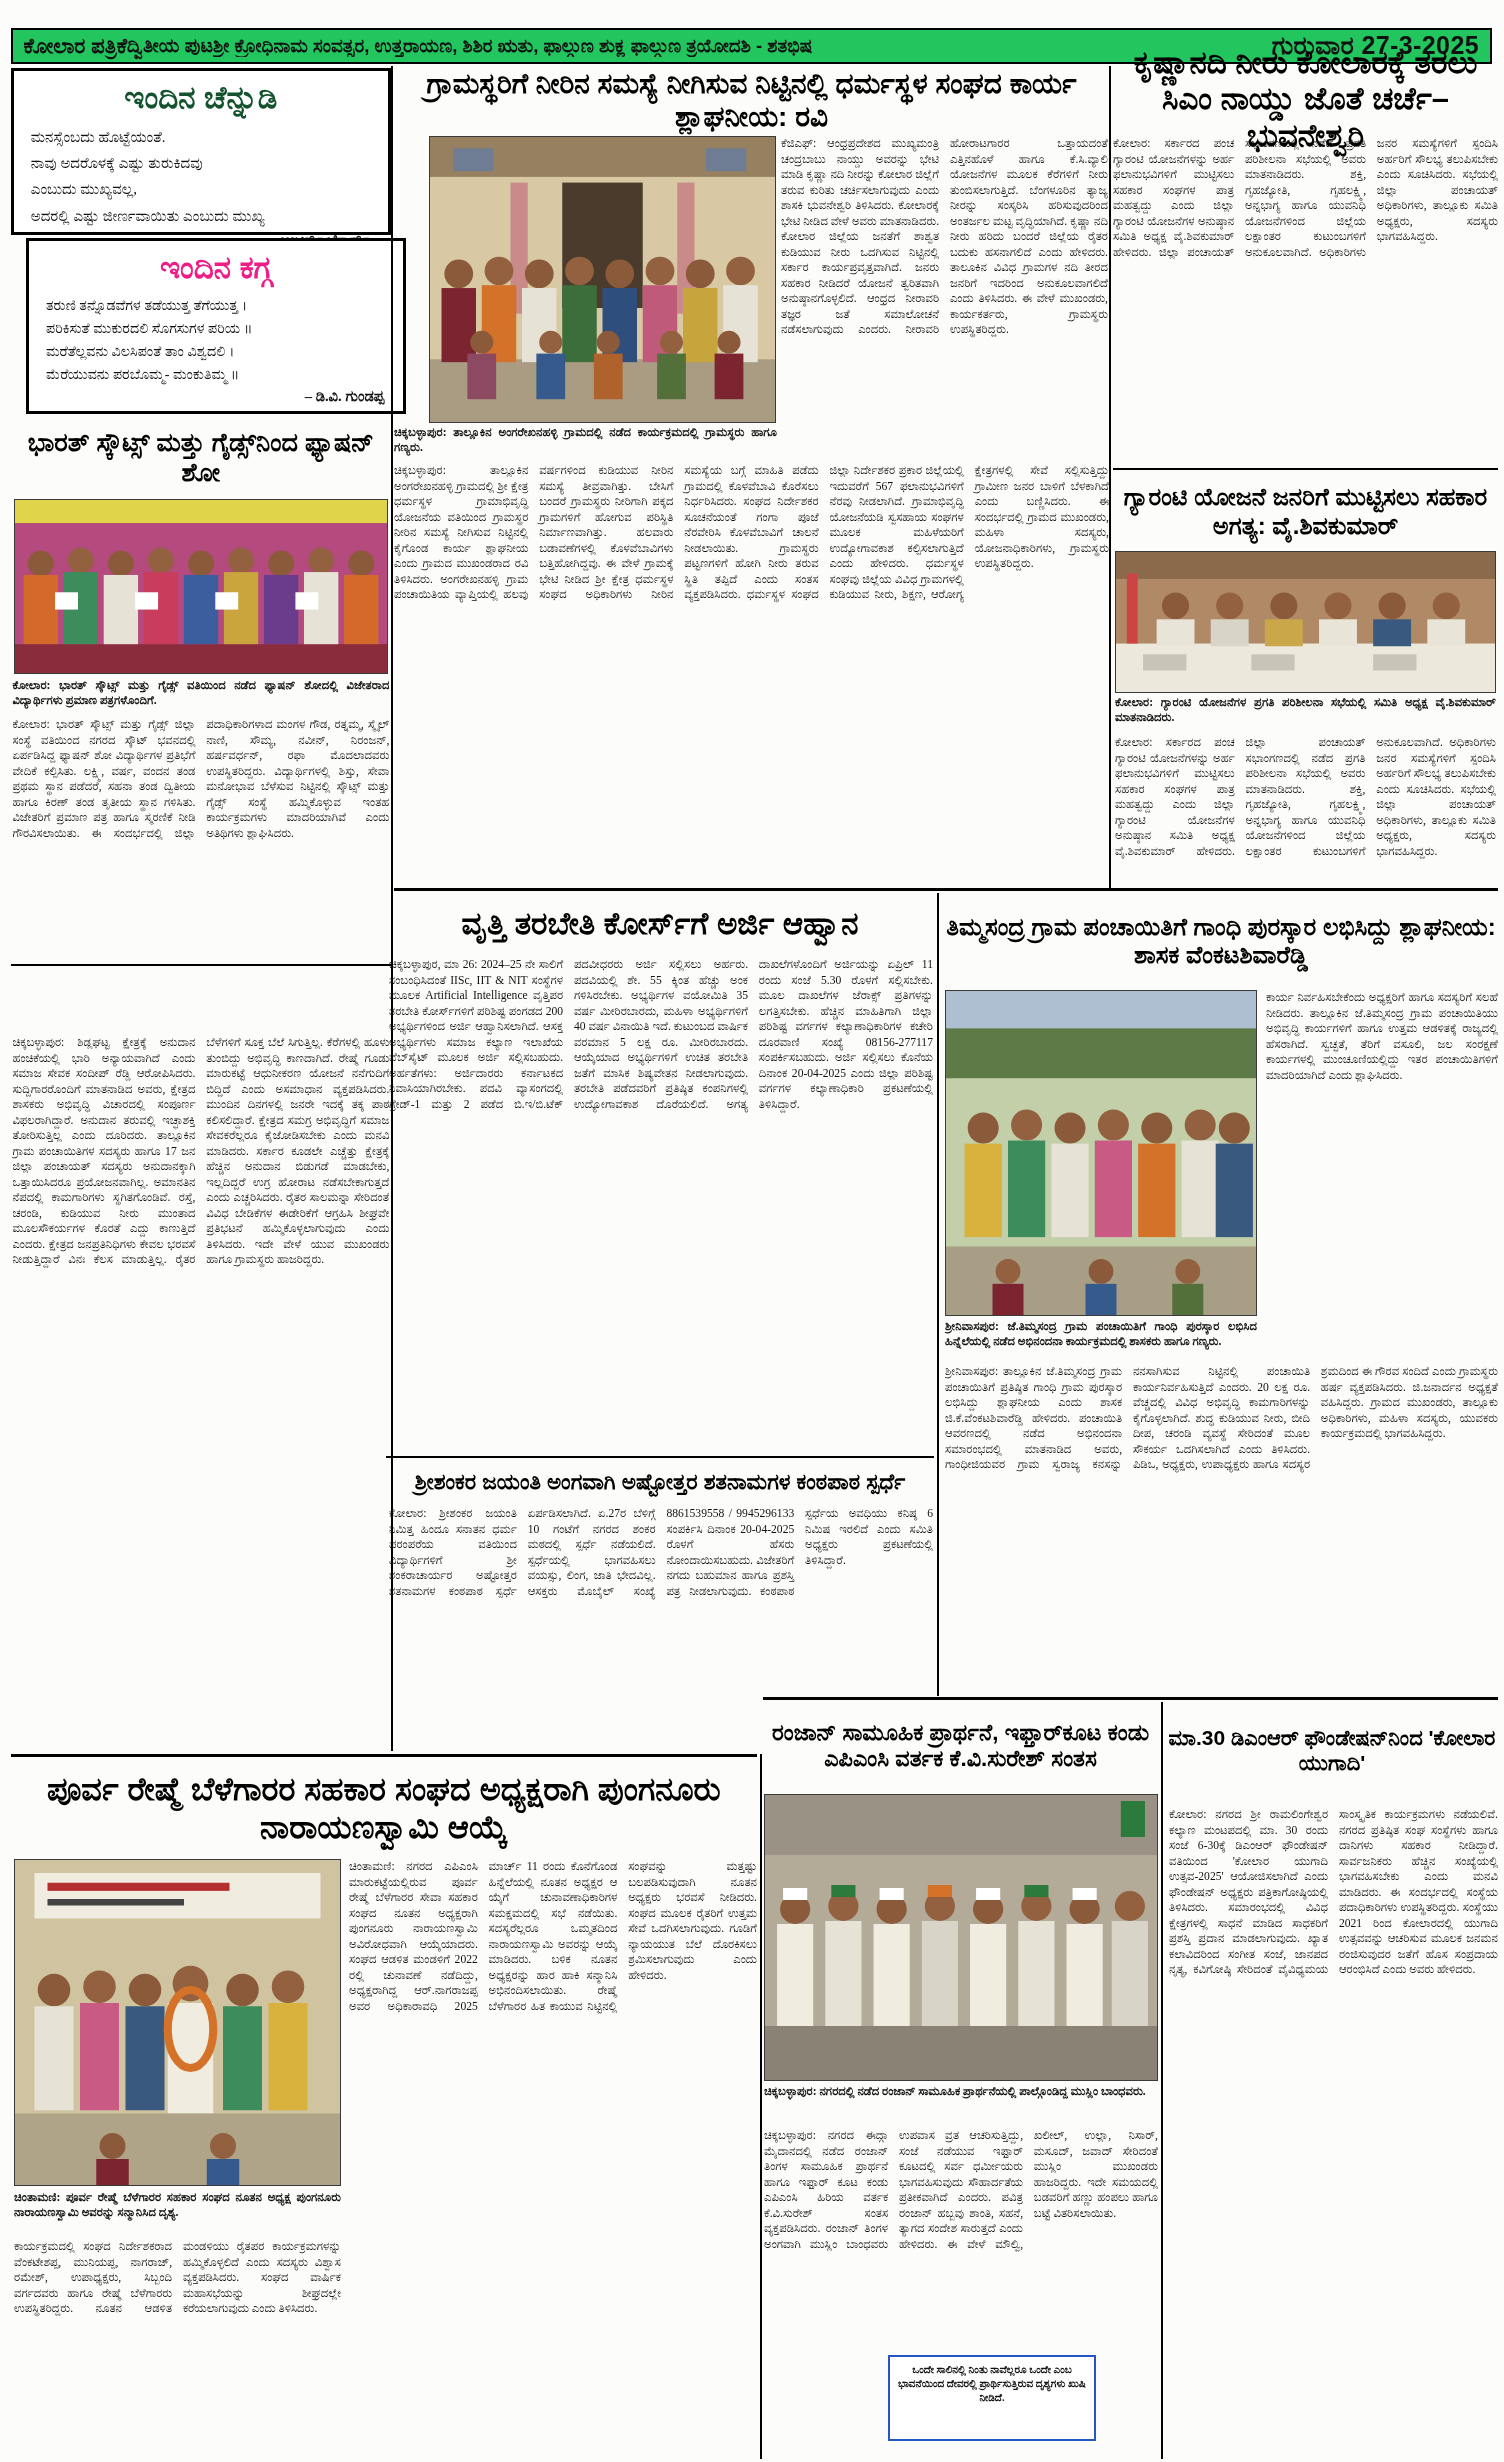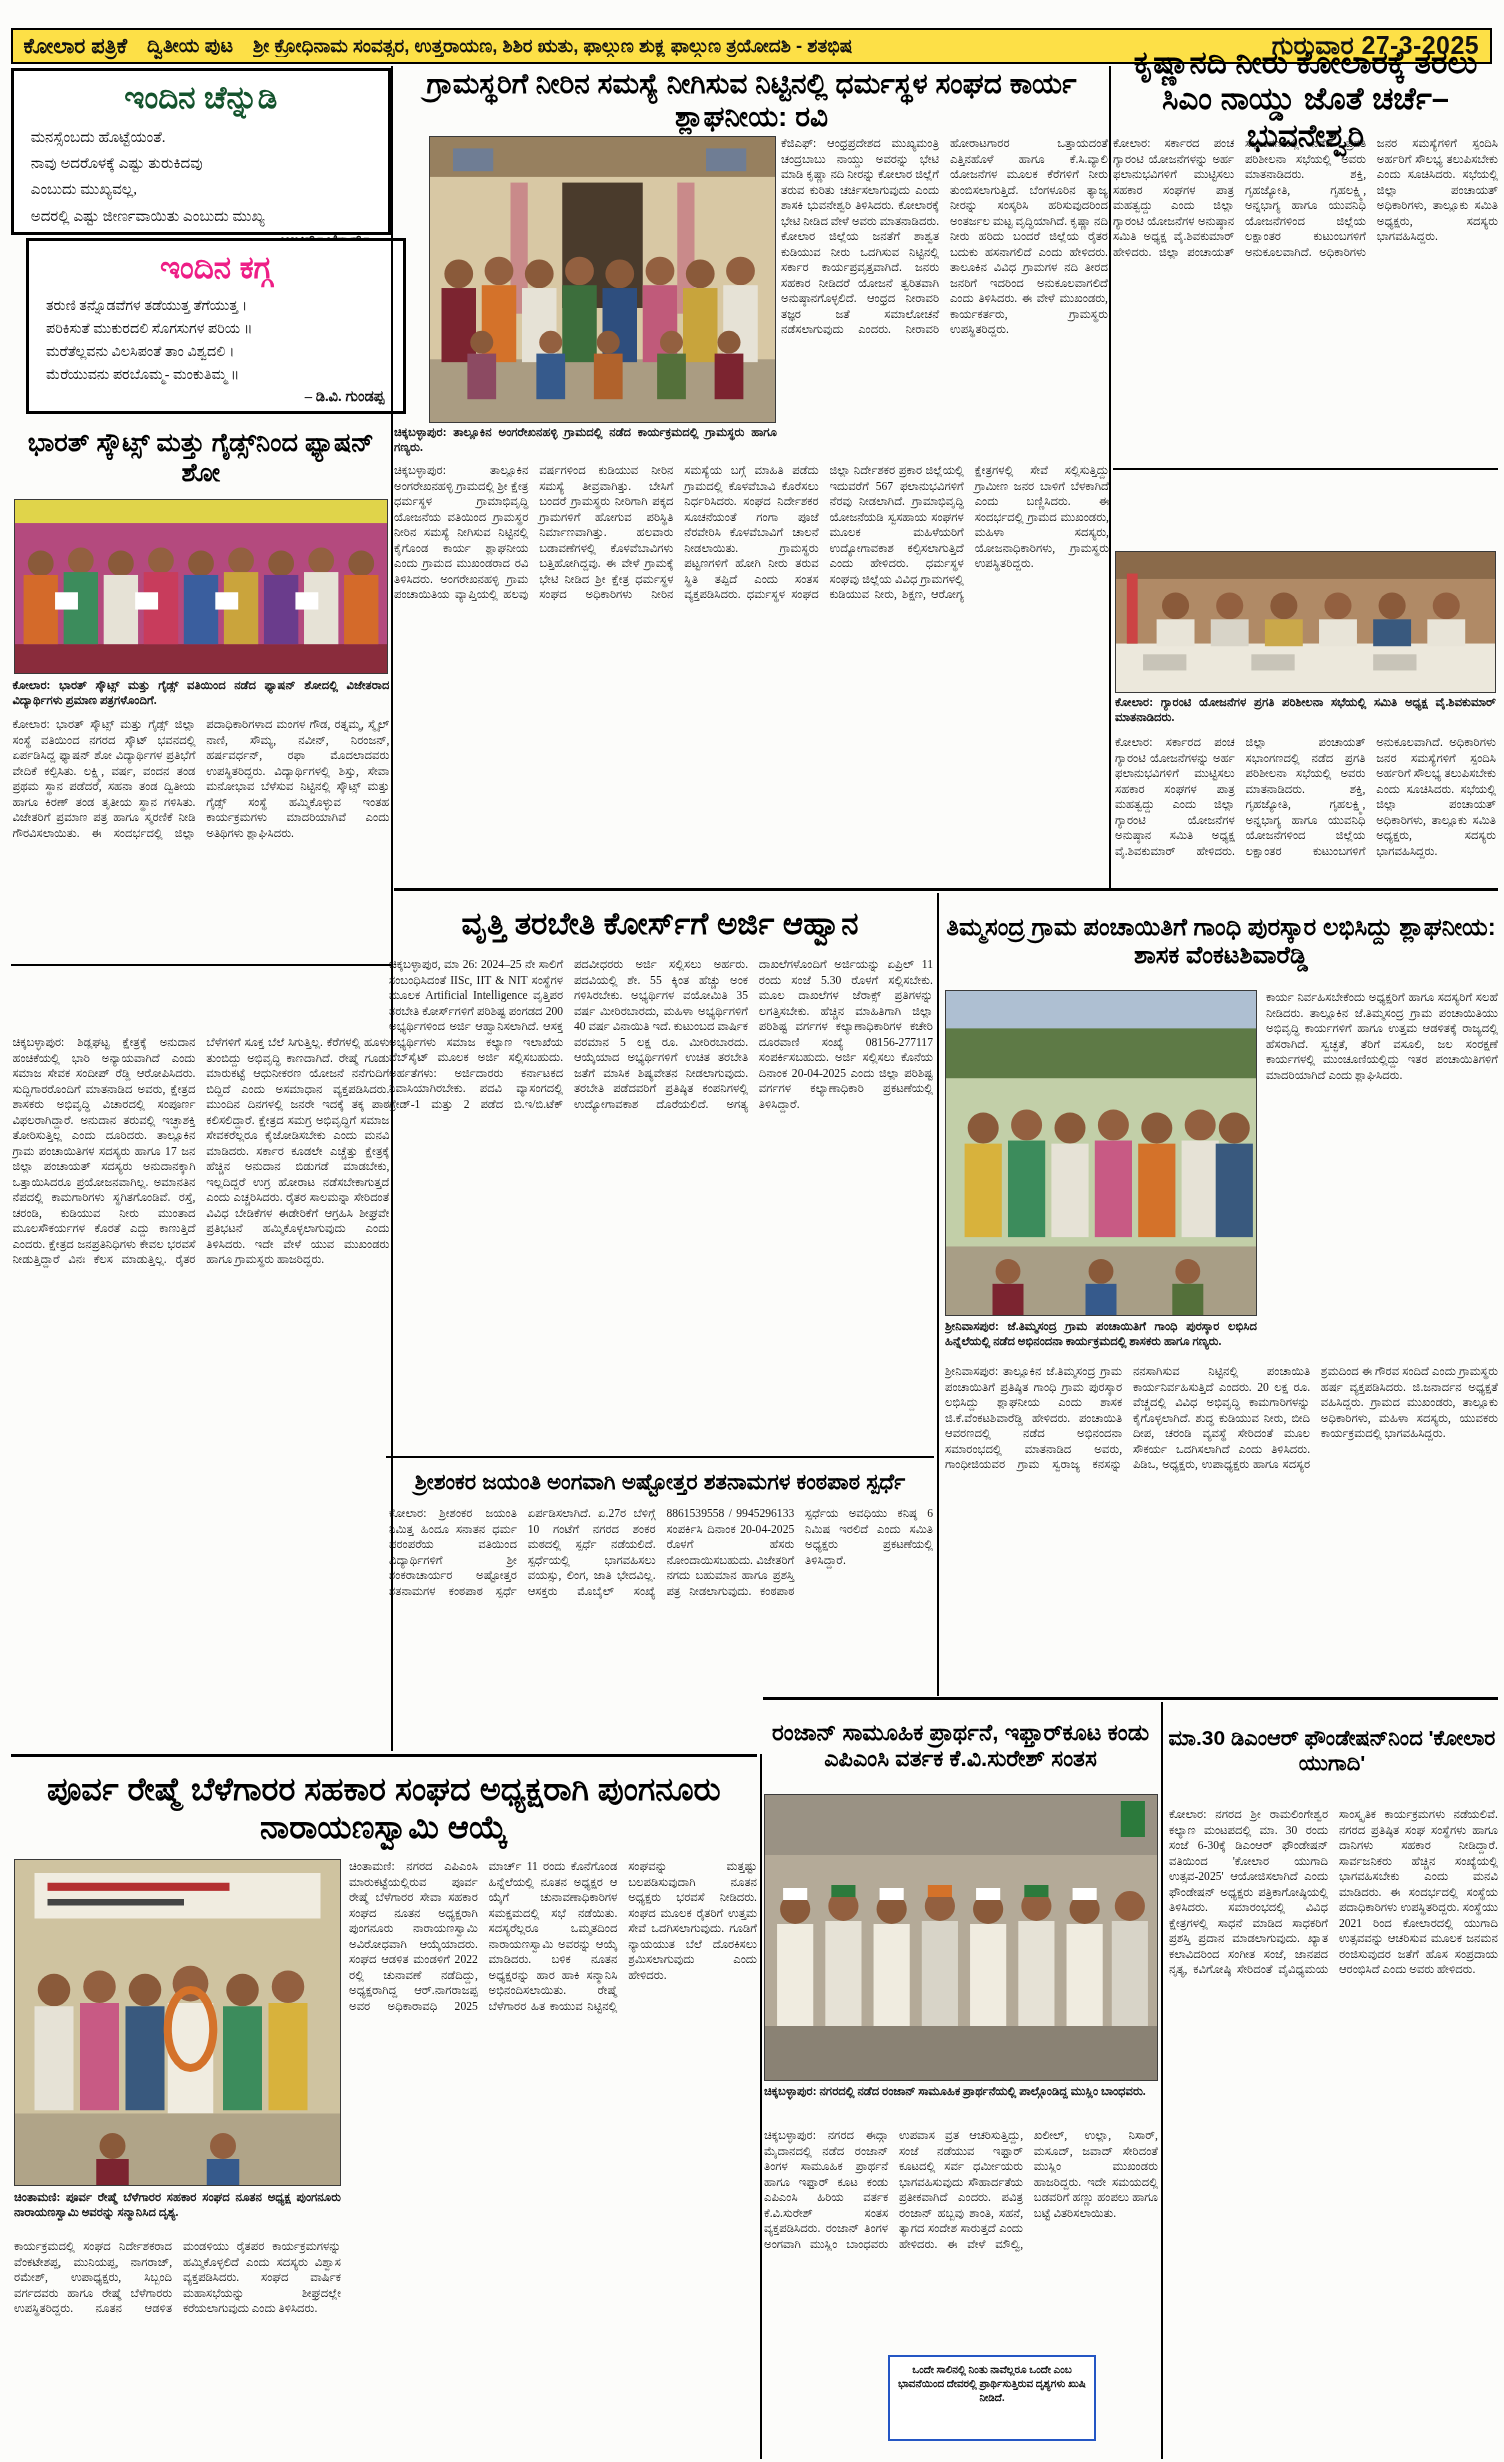--- a/index.html
+++ b/index.html
@@ -2,22 +2,22 @@
 <html style="font-size:12.4px"><head>
 <meta charset="utf-8">
 <style>
   html,body{margin:0;padding:0;background:#dddbd4;}
   #page{position:relative;width:1505px;height:2462px;background:#fcfcfa;
         font-family:"Liberation Serif",serif;color:#121212;overflow:hidden;}
   .abs{position:absolute;box-sizing:border-box;}
   .hrule{background:#000;}
   .vrule{background:#000;}
   
-  .masthead{border:2.3px solid #000;display:flex;align-items:center;gap:20px;padding:0 10.8px;
-            font-family:"Liberation Sans",sans-serif;font-weight:bold;background:#fde047;}
+  .masthead{border:2.3px solid #000;display:flex;align-items:center;padding:0 10.8px;
+            font-family:"Liberation Sans",sans-serif;font-weight:bold;background:#22c55e;}
   .mast-paper{font-size:21px;}
   .mast-page{font-size:19.3px;}
   .mast-panchanga{font-size:18.5px;flex:1;white-space:nowrap;overflow:hidden;}
   .mast-date{font-size:25px;letter-spacing:0.4px;}
   
   .qbox{border:3.1px solid #000;background:#fff;padding:7.7px 12.4px 4.6px;text-align:center;}
   .qbox .qtitle{font-family:"Liberation Sans",sans-serif;font-weight:bold;font-size:31px;margin:1.5px 0 7.7px;}
   .qbox .qlines{font-size:15px;line-height:1.75;text-align:left;white-space:pre-line;padding:0 4.6px;}
   .qbox .qattr{font-weight:bold;font-size:14.7px;text-align:right;padding-right:6.2px;margin-top:3.1px;}
   .t-darkred{color:#14532d;}
@@ -121,20 +121,21 @@
 
   <div class="abs body-text cols2" style="left:781px;top:136px;width:327px;height:287px;overflow:hidden;">ಕೆಜಿಎಫ್: ಆಂಧ್ರಪ್ರದೇಶದ ಮುಖ್ಯಮಂತ್ರಿ ಚಂದ್ರಬಾಬು ನಾಯ್ಡು ಅವರನ್ನು ಭೇಟಿ ಮಾಡಿ ಕೃಷ್ಣಾ ನದಿ ನೀರನ್ನು ಕೋಲಾರ ಜಿಲ್ಲೆಗೆ ತರುವ ಕುರಿತು ಚರ್ಚಿಸಲಾಗುವುದು ಎಂದು ಶಾಸಕಿ ಭುವನೇಶ್ವರಿ ತಿಳಿಸಿದರು. ಕೋಲಾರಕ್ಕೆ ಭೇಟಿ ನೀಡಿದ ವೇಳೆ ಅವರು ಮಾತನಾಡಿದರು. ಕೋಲಾರ ಜಿಲ್ಲೆಯ ಜನತೆಗೆ ಶಾಶ್ವತ ಕುಡಿಯುವ ನೀರು ಒದಗಿಸುವ ನಿಟ್ಟಿನಲ್ಲಿ ಸರ್ಕಾರ ಕಾರ್ಯಪ್ರವೃತ್ತವಾಗಿದೆ. ಜನರು ಸಹಕಾರ ನೀಡಿದರೆ ಯೋಜನೆ ತ್ವರಿತವಾಗಿ ಅನುಷ್ಠಾನಗೊಳ್ಳಲಿದೆ. ಆಂಧ್ರದ ನೀರಾವರಿ ತಜ್ಞರ ಜತೆ ಸಮಾಲೋಚನೆ ನಡೆಸಲಾಗುವುದು ಎಂದರು. ನೀರಾವರಿ ಹೋರಾಟಗಾರರ ಒತ್ತಾಯದಂತೆ ಎತ್ತಿನಹೊಳೆ ಹಾಗೂ ಕೆ.ಸಿ.ವ್ಯಾಲಿ ಯೋಜನೆಗಳ ಮೂಲಕ ಕೆರೆಗಳಿಗೆ ನೀರು ತುಂಬಿಸಲಾಗುತ್ತಿದೆ. ಬೆಂಗಳೂರಿನ ತ್ಯಾಜ್ಯ ನೀರನ್ನು ಸಂಸ್ಕರಿಸಿ ಹರಿಸುವುದರಿಂದ ಅಂತರ್ಜಲ ಮಟ್ಟ ವೃದ್ಧಿಯಾಗಿದೆ. ಕೃಷ್ಣಾ ನದಿ ನೀರು ಹರಿದು ಬಂದರೆ ಜಿಲ್ಲೆಯ ರೈತರ ಬದುಕು ಹಸನಾಗಲಿದೆ ಎಂದು ಹೇಳಿದರು. ತಾಲೂಕಿನ ವಿವಿಧ ಗ್ರಾಮಗಳ ನದಿ ತೀರದ ಜನರಿಗೆ ಇದರಿಂದ ಅನುಕೂಲವಾಗಲಿದೆ ಎಂದು ತಿಳಿಸಿದರು. ಈ ವೇಳೆ ಮುಖಂಡರು, ಕಾರ್ಯಕರ್ತರು, ಗ್ರಾಮಸ್ಥರು ಉಪಸ್ಥಿತರಿದ್ದರು.</div>
 
   <div class="abs caption" style="left:394px;top:426px;width:383px;height:34px;overflow:hidden;">ಚಿಕ್ಕಬಳ್ಳಾಪುರ: ತಾಲ್ಲೂಕಿನ ಅಂಗರೇಖನಹಳ್ಳಿ ಗ್ರಾಮದಲ್ಲಿ ನಡೆದ ಕಾರ್ಯಕ್ರಮದಲ್ಲಿ ಗ್ರಾಮಸ್ಥರು ಹಾಗೂ ಗಣ್ಯರು.</div>
 
   <div class="abs body-text cols5" style="left:394px;top:463px;width:715px;height:423px;overflow:hidden;">ಚಿಕ್ಕಬಳ್ಳಾಪುರ: ತಾಲ್ಲೂಕಿನ ಅಂಗರೇಖನಹಳ್ಳಿ ಗ್ರಾಮದಲ್ಲಿ ಶ್ರೀ ಕ್ಷೇತ್ರ ಧರ್ಮಸ್ಥಳ ಗ್ರಾಮಾಭಿವೃದ್ಧಿ ಯೋಜನೆಯ ವತಿಯಿಂದ ಗ್ರಾಮಸ್ಥರ ನೀರಿನ ಸಮಸ್ಯೆ ನೀಗಿಸುವ ನಿಟ್ಟಿನಲ್ಲಿ ಕೈಗೊಂಡ ಕಾರ್ಯ ಶ್ಲಾಘನೀಯ ಎಂದು ಗ್ರಾಮದ ಮುಖಂಡರಾದ ರವಿ ತಿಳಿಸಿದರು. ಅಂಗರೇಖನಹಳ್ಳಿ ಗ್ರಾಮ ಪಂಚಾಯಿತಿಯ ವ್ಯಾಪ್ತಿಯಲ್ಲಿ ಹಲವು ವರ್ಷಗಳಿಂದ ಕುಡಿಯುವ ನೀರಿನ ಸಮಸ್ಯೆ ತೀವ್ರವಾಗಿತ್ತು. ಬೇಸಿಗೆ ಬಂದರೆ ಗ್ರಾಮಸ್ಥರು ನೀರಿಗಾಗಿ ಪಕ್ಕದ ಗ್ರಾಮಗಳಿಗೆ ಹೋಗುವ ಪರಿಸ್ಥಿತಿ ನಿರ್ಮಾಣವಾಗಿತ್ತು. ಹಲವಾರು ಬಡಾವಣೆಗಳಲ್ಲಿ ಕೊಳವೆಬಾವಿಗಳು ಬತ್ತಿಹೋಗಿದ್ದವು. ಈ ವೇಳೆ ಗ್ರಾಮಕ್ಕೆ ಭೇಟಿ ನೀಡಿದ ಶ್ರೀ ಕ್ಷೇತ್ರ ಧರ್ಮಸ್ಥಳ ಸಂಘದ ಅಧಿಕಾರಿಗಳು ನೀರಿನ ಸಮಸ್ಯೆಯ ಬಗ್ಗೆ ಮಾಹಿತಿ ಪಡೆದು ಗ್ರಾಮದಲ್ಲಿ ಕೊಳವೆಬಾವಿ ಕೊರೆಸಲು ನಿರ್ಧರಿಸಿದರು. ಸಂಘದ ನಿರ್ದೇಶಕರ ಸೂಚನೆಯಂತೆ ಗಂಗಾ ಪೂಜೆ ನೆರವೇರಿಸಿ ಕೊಳವೆಬಾವಿಗೆ ಚಾಲನೆ ನೀಡಲಾಯಿತು. ಗ್ರಾಮಸ್ಥರು ಪಟ್ಟಣಗಳಿಗೆ ಹೋಗಿ ನೀರು ತರುವ ಸ್ಥಿತಿ ತಪ್ಪಿದೆ ಎಂದು ಸಂತಸ ವ್ಯಕ್ತಪಡಿಸಿದರು. ಧರ್ಮಸ್ಥಳ ಸಂಘದ ಜಿಲ್ಲಾ ನಿರ್ದೇಶಕರ ಪ್ರಕಾರ ಜಿಲ್ಲೆಯಲ್ಲಿ ಇದುವರೆಗೆ 567 ಫಲಾನುಭವಿಗಳಿಗೆ ನೆರವು ನೀಡಲಾಗಿದೆ. ಗ್ರಾಮಾಭಿವೃದ್ಧಿ ಯೋಜನೆಯಡಿ ಸ್ವಸಹಾಯ ಸಂಘಗಳ ಮೂಲಕ ಮಹಿಳೆಯರಿಗೆ ಉದ್ಯೋಗಾವಕಾಶ ಕಲ್ಪಿಸಲಾಗುತ್ತಿದೆ ಎಂದು ಹೇಳಿದರು. ಧರ್ಮಸ್ಥಳ ಸಂಘವು ಜಿಲ್ಲೆಯ ವಿವಿಧ ಗ್ರಾಮಗಳಲ್ಲಿ ಕುಡಿಯುವ ನೀರು, ಶಿಕ್ಷಣ, ಆರೋಗ್ಯ ಕ್ಷೇತ್ರಗಳಲ್ಲಿ ಸೇವೆ ಸಲ್ಲಿಸುತ್ತಿದ್ದು ಗ್ರಾಮೀಣ ಜನರ ಬಾಳಿಗೆ ಬೆಳಕಾಗಿದೆ ಎಂದು ಬಣ್ಣಿಸಿದರು. ಈ ಸಂದರ್ಭದಲ್ಲಿ ಗ್ರಾಮದ ಮುಖಂಡರು, ಮಹಿಳಾ ಸದಸ್ಯರು, ಯೋಜನಾಧಿಕಾರಿಗಳು, ಗ್ರಾಮಸ್ಥರು ಉಪಸ್ಥಿತರಿದ್ದರು.</div>
 
   <div class="abs headline" style="left:1113px;top:68px;width:385px;height:63px;font-size:31px;">ಕೃಷ್ಣಾನದಿ ನೀರು ಕೋಲಾರಕ್ಕೆ ತರಲು ಸಿಎಂ ನಾಯ್ಡು ಜೊತೆ ಚರ್ಚೆ–ಭುವನೇಶ್ವರಿ</div>
   <div class="abs body-text cols3" style="left:1113px;top:136px;width:385px;height:329px;overflow:hidden;">ಕೋಲಾರ: ಸರ್ಕಾರದ ಪಂಚ ಗ್ಯಾರಂಟಿ ಯೋಜನೆಗಳನ್ನು ಅರ್ಹ ಫಲಾನುಭವಿಗಳಿಗೆ ಮುಟ್ಟಿಸಲು ಸಹಕಾರ ಸಂಘಗಳ ಪಾತ್ರ ಮಹತ್ವದ್ದು ಎಂದು ಜಿಲ್ಲಾ ಗ್ಯಾರಂಟಿ ಯೋಜನೆಗಳ ಅನುಷ್ಠಾನ ಸಮಿತಿ ಅಧ್ಯಕ್ಷ ವೈ.ಶಿವಕುಮಾರ್ ಹೇಳಿದರು. ಜಿಲ್ಲಾ ಪಂಚಾಯತ್ ಸಭಾಂಗಣದಲ್ಲಿ ನಡೆದ ಪ್ರಗತಿ ಪರಿಶೀಲನಾ ಸಭೆಯಲ್ಲಿ ಅವರು ಮಾತನಾಡಿದರು. ಶಕ್ತಿ, ಗೃಹಜ್ಯೋತಿ, ಗೃಹಲಕ್ಷ್ಮಿ, ಅನ್ನಭಾಗ್ಯ ಹಾಗೂ ಯುವನಿಧಿ ಯೋಜನೆಗಳಿಂದ ಜಿಲ್ಲೆಯ ಲಕ್ಷಾಂತರ ಕುಟುಂಬಗಳಿಗೆ ಅನುಕೂಲವಾಗಿದೆ. ಅಧಿಕಾರಿಗಳು ಜನರ ಸಮಸ್ಯೆಗಳಿಗೆ ಸ್ಪಂದಿಸಿ ಅರ್ಹರಿಗೆ ಸೌಲಭ್ಯ ತಲುಪಿಸಬೇಕು ಎಂದು ಸೂಚಿಸಿದರು. ಸಭೆಯಲ್ಲಿ ಜಿಲ್ಲಾ ಪಂಚಾಯತ್ ಅಧಿಕಾರಿಗಳು, ತಾಲ್ಲೂಕು ಸಮಿತಿ ಅಧ್ಯಕ್ಷರು, ಸದಸ್ಯರು ಭಾಗವಹಿಸಿದ್ದರು.</div>
 
+  <div class="abs headline" style="left:1113px;top:476px;width:385px;height:71px;font-size:24px;">ಗ್ಯಾರಂಟಿ ಯೋಜನೆ ಜನರಿಗೆ ಮುಟ್ಟಿಸಲು ಸಹಕಾರ ಅಗತ್ಯ: ವೈ.ಶಿವಕುಮಾರ್</div>
 
   <div class="abs photo" style="left:1115px;top:551px;width:381px;height:142px;">
     <svg viewBox="0 0 140 52" preserveAspectRatio="none">
       <rect x="0" y="0" width="140" height="52" fill="#b08a66"></rect>
       <rect x="0" y="0" width="140" height="10" fill="#8a6a4a"></rect>
       <rect x="0" y="34" width="140" height="18" fill="#ece8dc"></rect>
       <rect x="4" y="8" width="4" height="26" fill="#cc4444"></rect>
       <circle cx="22" cy="20" r="5" fill="#8a5a3a"></circle>
         <rect x="15" y="25" width="14" height="10" fill="#e8e4d8"></rect>
       <circle cx="42" cy="20" r="5" fill="#936040"></circle>

